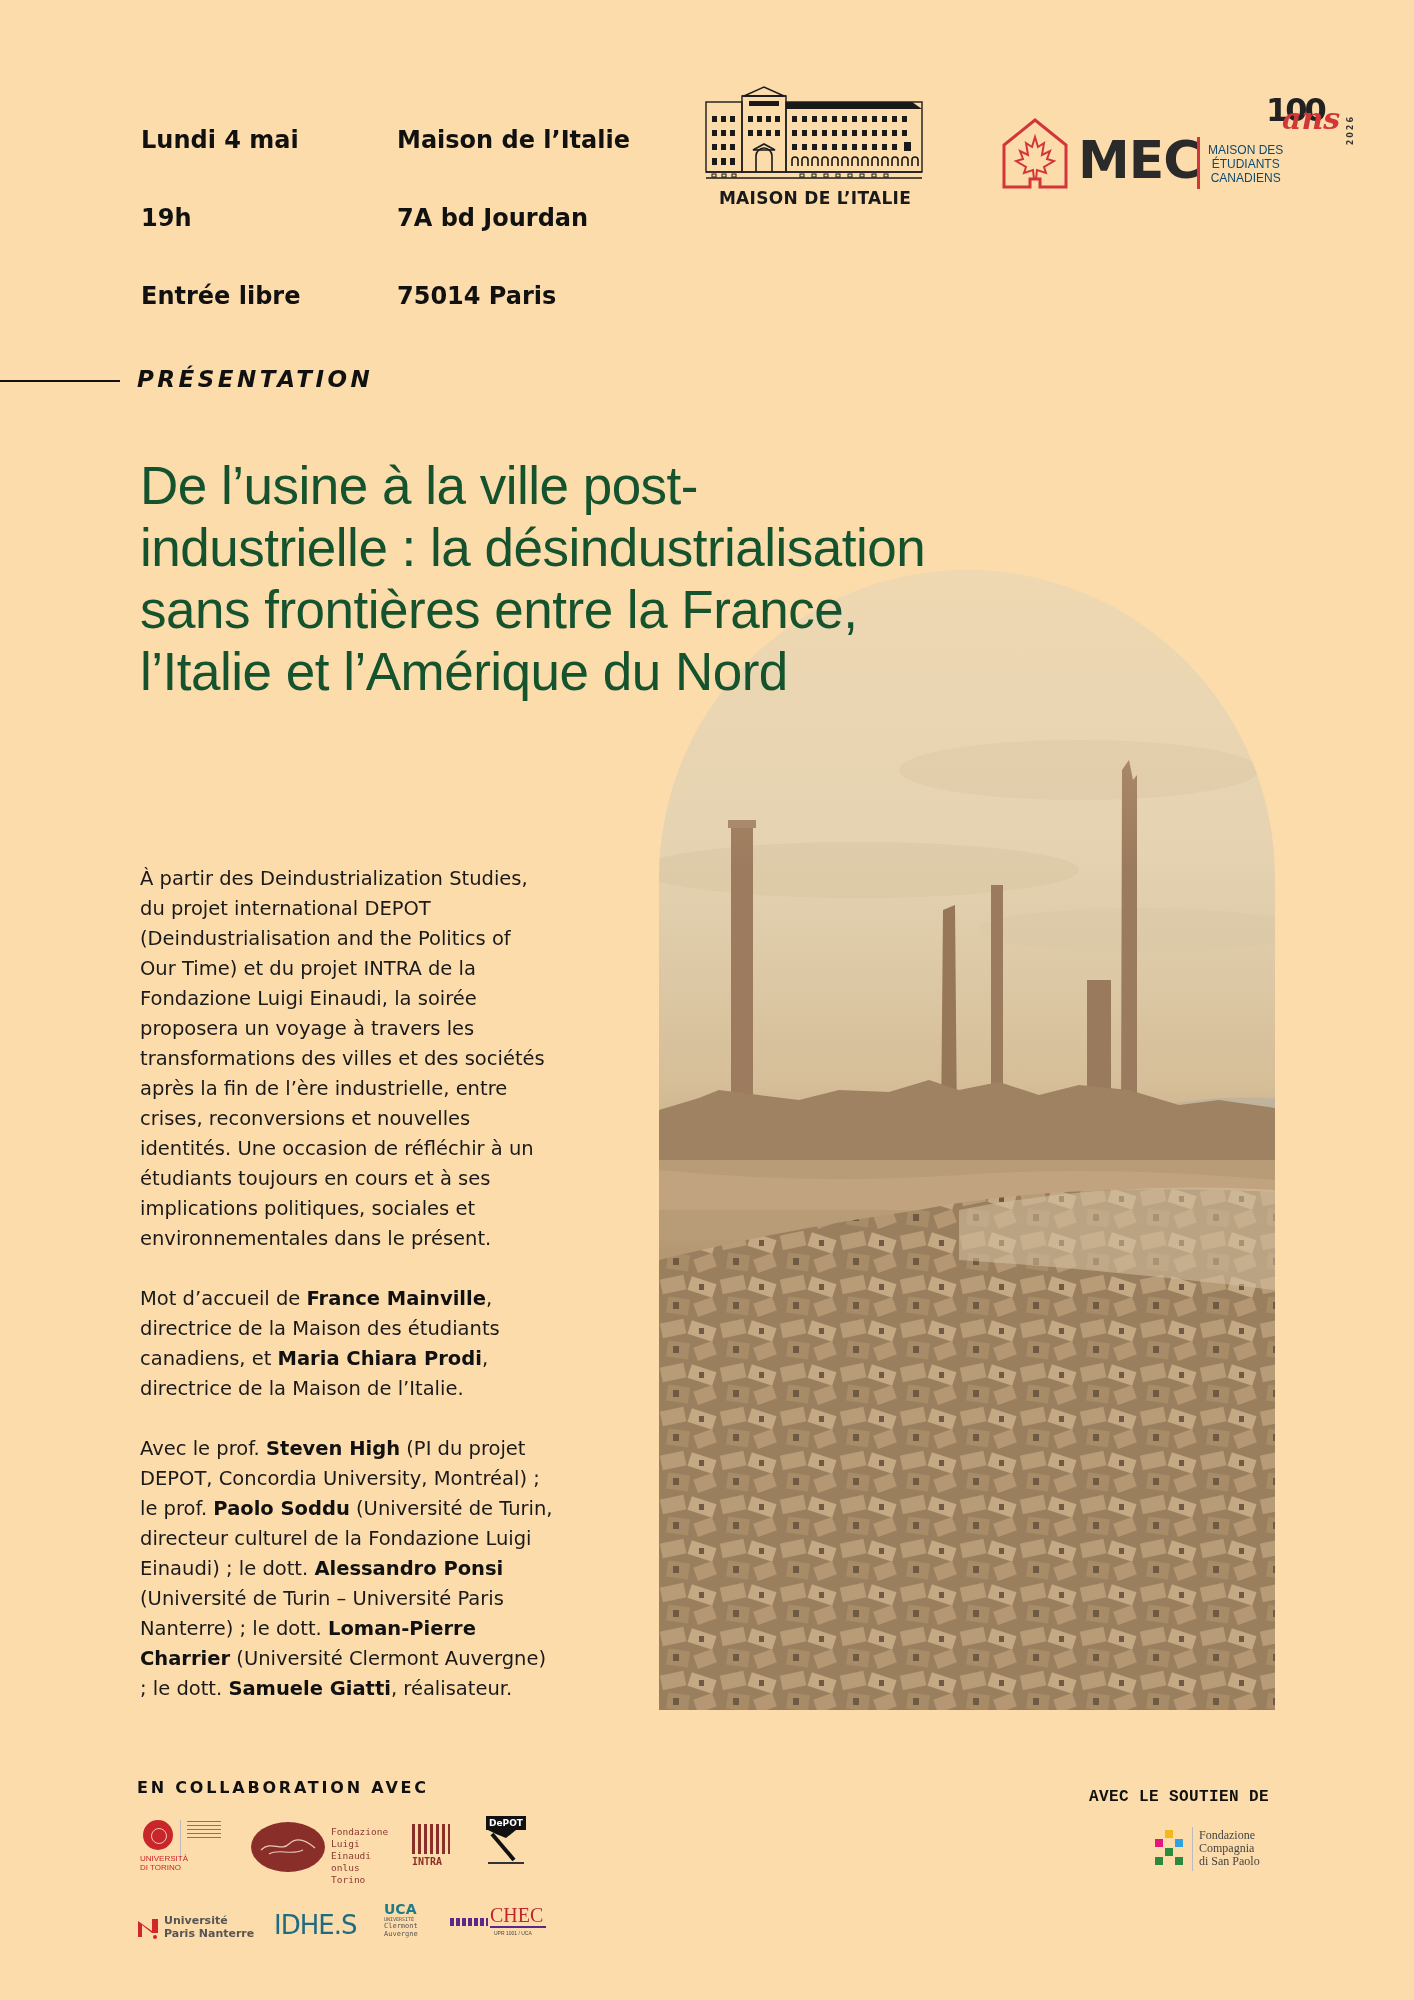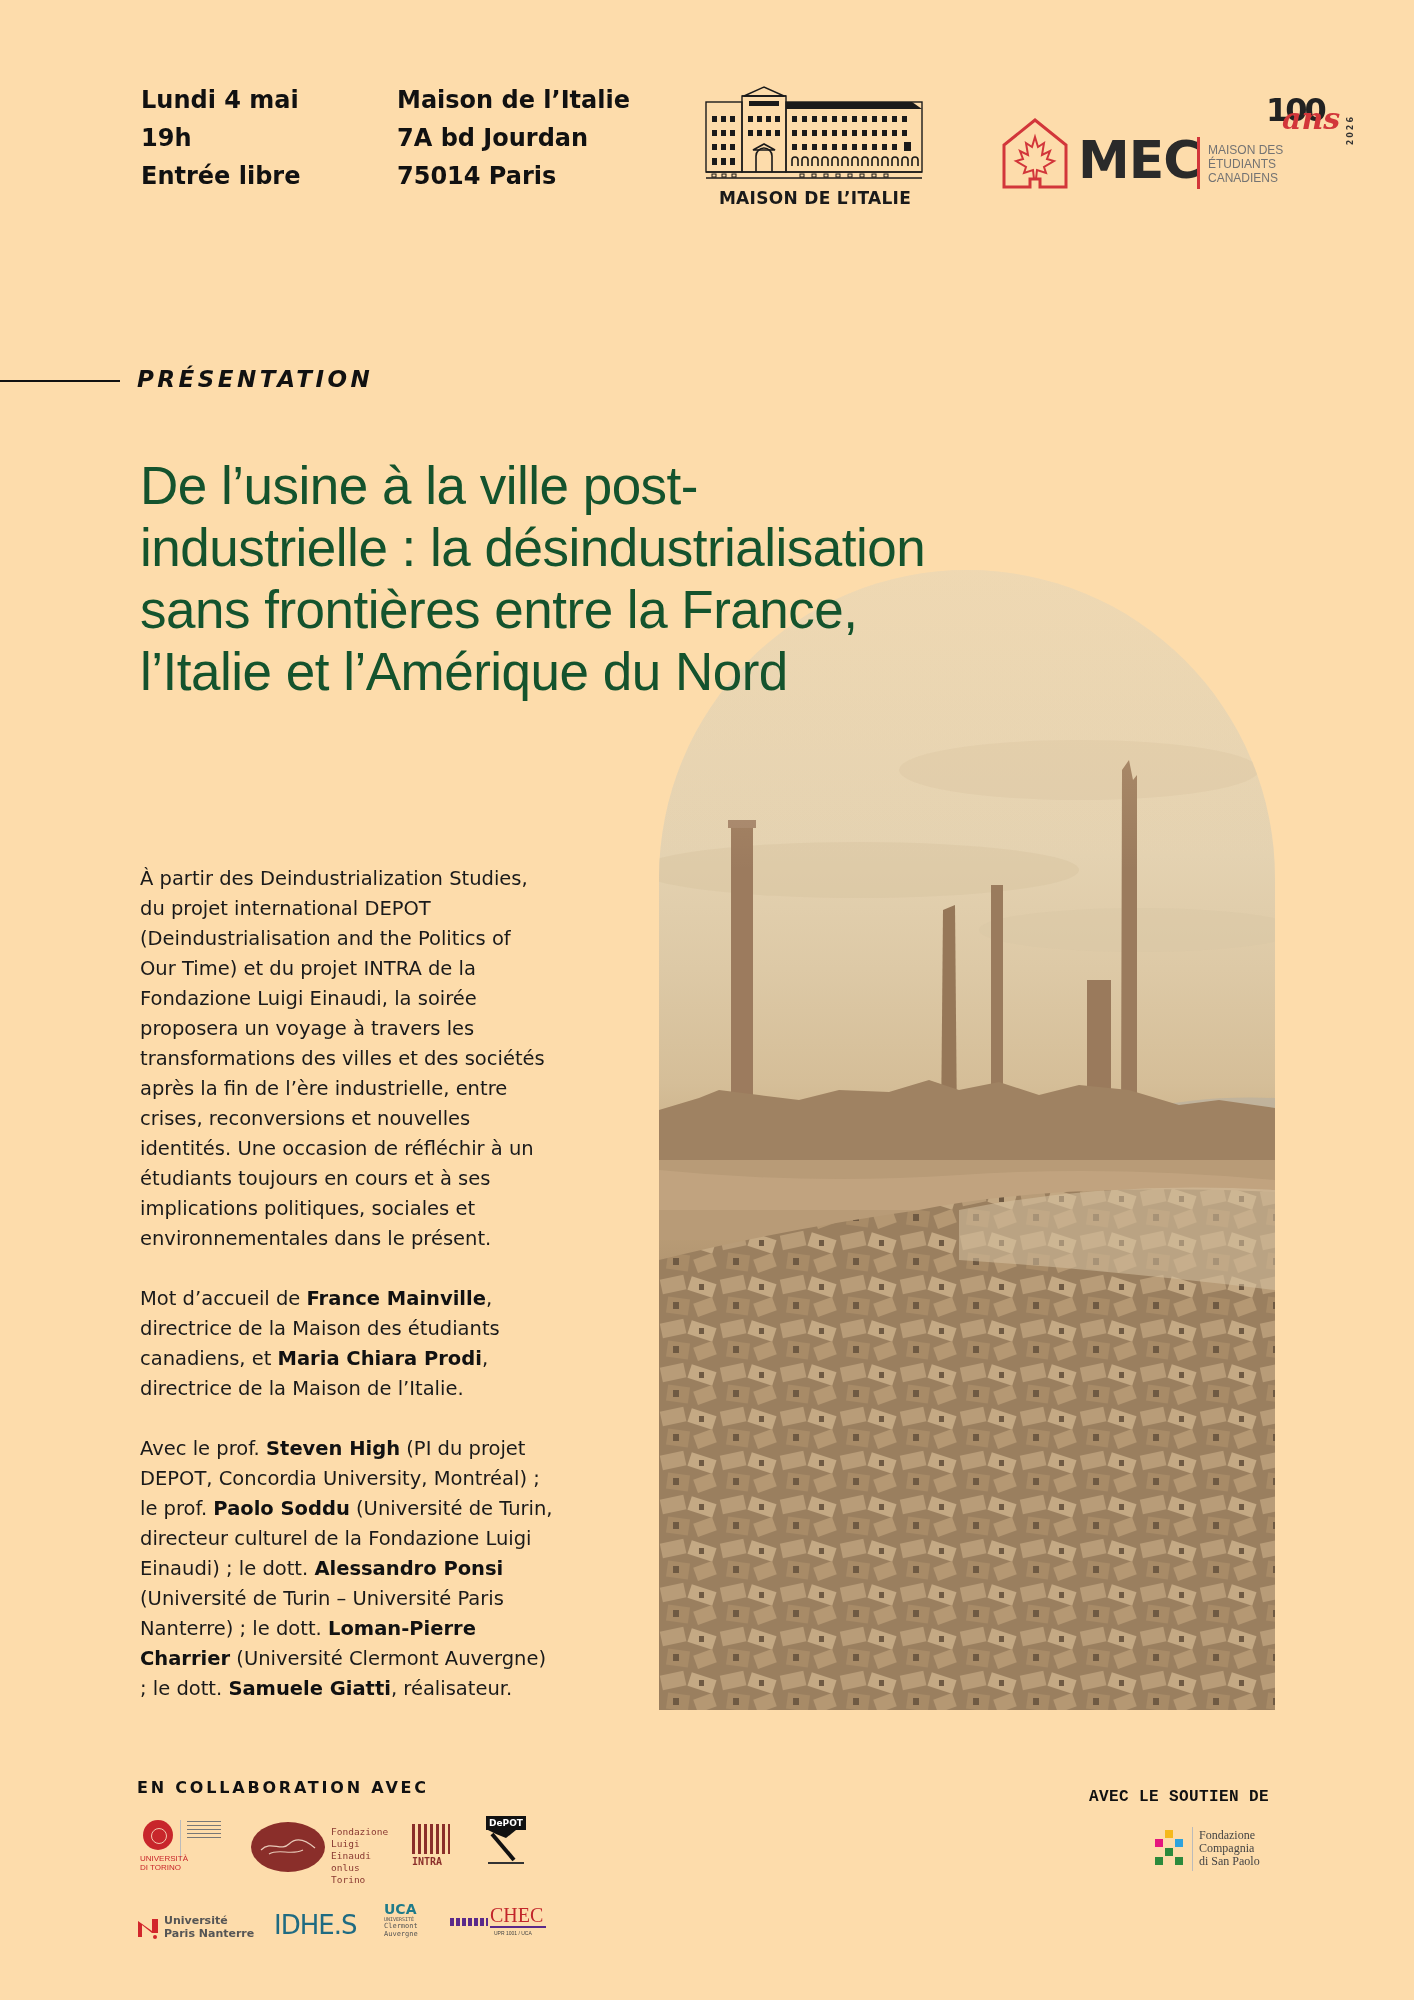--- a/index.html
+++ b/index.html
@@ -6,30 +6,30 @@
   body {
     width: 1414px; height: 2000px; position: relative; overflow: hidden;
     background: #fddcab;
     font-family: "Liberation Sans", "DejaVu Sans", sans-serif;
     color: #111;
   }
   .abs { position: absolute; }
 
   
   .info-col { font-family: "DejaVu Sans", sans-serif; font-weight: bold; font-size: 24px; line-height: 38px; color: #111; }
-  .info-col div { white-space: nowrap; }
+  .info-col div { white-space: nowrap; margin-top: 40px; }
 
   
   .mdi-logo { left: 704px; top: 84px; width: 222px; height: 122px; }
   .mdi-label { font-family: "DejaVu Sans", sans-serif; font-weight: bold; font-size: 17px; letter-spacing: 0.3px; text-align: center; width: 222px; margin-top: 2px; color: #1a1a1a; white-space: nowrap; }
 
   
   .mec-logo { left: 1000px; top: 95px; width: 360px; height: 100px; }
   .mec-text { font-family: "DejaVu Sans", sans-serif; font-weight: bold; font-size: 52px; color: #2a2a2a; letter-spacing: -1px; }
-  .mec-sub { font-family: "Liberation Sans", sans-serif; font-size: 12px; line-height: 14px; color: #737373; }
+  .mec-sub { font-family: "Liberation Sans", sans-serif; font-size: 12px; line-height: 14px; color: #0c4a6e; text-align: center; }
   .mec-100 { font-family: "DejaVu Sans", sans-serif; font-weight: bold; font-size: 32px; color: #222; letter-spacing: -3px; }
   .mec-ans { font-family: "DejaVu Serif", serif; font-style: italic; font-weight: bold; font-size: 30px; color: #d2363a; }
   .mec-year { font-family: "DejaVu Sans", sans-serif; font-size: 8px; font-weight: bold; color: #333; writing-mode: vertical-rl; transform: rotate(180deg); letter-spacing: 2px; }
 
   
   .section-rule { left: 0; top: 380px; width: 120px; height: 2px; background: #111; }
   .section-label { left: 137px; top: 366px; font-family: "DejaVu Sans", sans-serif; font-weight: bold; font-size: 23px; letter-spacing: 3.5px; color: #111; font-style: italic; }
 
   
   .arch {

